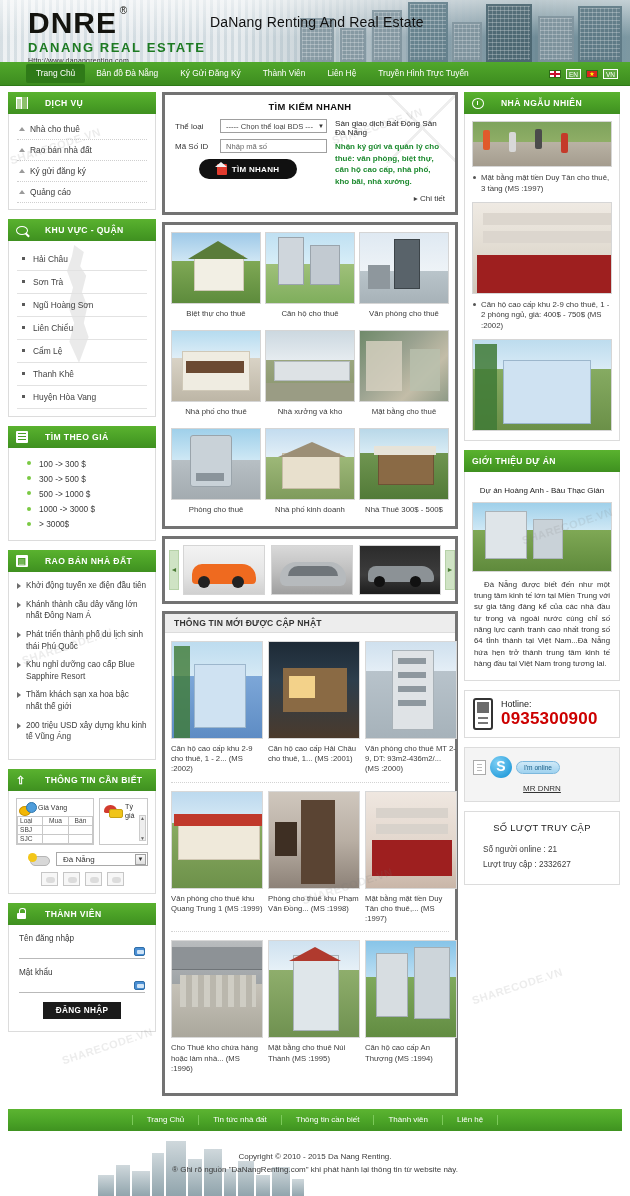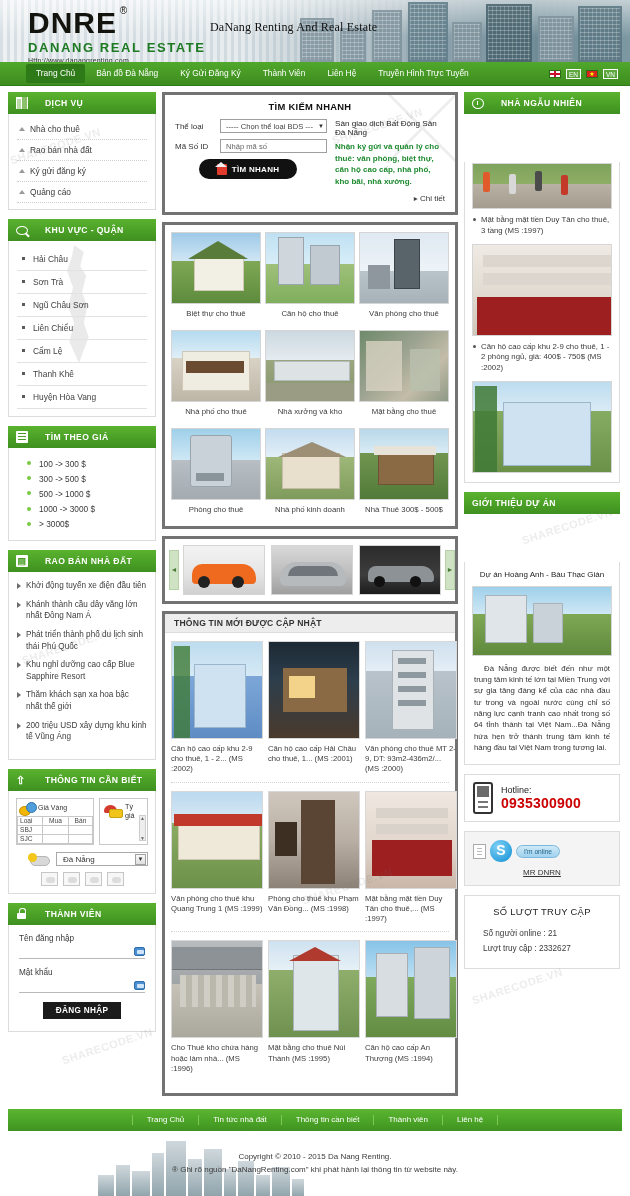--- a/index.html
+++ b/index.html
@@ -37,22 +37,22 @@
     font-size: 30px; font-weight: bold; letter-spacing: 1px;
     color: #14140f; line-height: 1; position: relative; display:inline-block;
   }
   .logo-reg { position:absolute; top:-2px; right:-11px; font-size:10px; font-weight:normal; }
   .logo-sub {
     font-size: 13px; font-weight: bold; letter-spacing: 1.6px;
     color:#1d7a22; margin-top:2px;
   }
   .logo-url { font-size:7px; color:#2f2f2f; margin-top:2px; letter-spacing:.2px; }
   .hdr-title {
-    position:absolute; left:210px; top:20px; z-index:4;
-    font-size:12px; color:#101010; letter-spacing:.2px;font-family:Liberation Serif, serif;
+    position:absolute; left:210px; top:14px; z-index:4;
+    font-size:14px; color:#101010; letter-spacing:.2px;
   }
 
   
   .nav {
     height: 24px; background: linear-gradient(to bottom,#51a82c 0%, #479a25 50%, #3d8c1f 100%);
     display:flex; align-items:center; padding-left:26px; position:relative;
     border-bottom:1px solid #2f7a18;
   }
   .nav a {
     color:#fff; font-size:8.4px; text-decoration:none; padding:4px 11px; line-height:1;
@@ -336,21 +336,21 @@
     background:repeating-linear-gradient(90deg,#cfcdc4 0 6px,#bab7ad 6px 12px); }
   .lc-8 { background:linear-gradient(to bottom,#cfe2f0 0%,#e6f0f7 30%,#8fae6c 30%,#6f9150 100%); }
   .lc-8::before{ content:""; position:absolute; left:24px; top:14px; width:44px; height:74px; background:#dfe6ea; border:1px solid #a8b2b8; }
   .lc-8::after{ content:""; position:absolute; left:20px; top:6px; border-left:26px solid transparent;
     border-right:26px solid transparent; border-bottom:14px solid #b03a2e; }
   .lc-9 { background:linear-gradient(to bottom,#87c4e8 0%,#bcdff3 38%,#7fa95c 38%,#628c42 100%); }
   .lc-9::before{ content:""; position:absolute; left:10px; top:12px; width:30px; height:62px; background:#d7dde1; border:1px solid #a4aeb4; }
   .lc-9::after{ content:""; position:absolute; left:48px; top:6px; width:34px; height:70px; background:#cdd5da; border:1px solid #a4aeb4; }
 
   
-  .r-body { padding:1px 7px 9px 7px;margin-top:48px; }
+  .r-body { padding:7px 7px 9px 7px; }
   .r-img { width:100%; border:1px solid #d6d6d6; position:relative; overflow:hidden; display:block; }
   .r-cap { font-size:7.8px; color:#3a3a3a; line-height:1.38; padding:6px 0 7px 9px; position:relative; }
   .r-cap::before{ content:""; position:absolute; left:1px; top:9px; width:3px; height:3px; border-radius:50%; background:#555; }
   .ri-street { height:46px; background:linear-gradient(to bottom,#7ea35c 0%,#8fae66 46%,#b9b2a4 46%,#a49c8e 100%); }
   .ri-street::before{ content:""; position:absolute; left:10px; top:8px; width:7px; height:20px; background:#e05a2b; border-radius:2px;
     box-shadow: 26px 2px 0 #d8d8d8, 52px -1px 0 #4b4b4b, 78px 3px 0 #c43a2a; }
   .ri-shop { height:92px; background:linear-gradient(to bottom,#efeae3 0%,#e2dcd2 50%,#cfc6ba 100%); }
   .ri-shop::before{ content:""; position:absolute; left:4px; top:52px; width:148px; height:38px; background:#9e1f1f; }
   .ri-shop::after{ content:""; position:absolute; left:10px; top:10px; width:130px; height:12px; background:#dcd6ce;
     box-shadow:0 18px 0 #dcd6ce; }
@@ -363,21 +363,21 @@
   .proj-title { font-size:8px; font-weight:normal; color:#222; text-align:center; padding:7px 2px 7px 2px; }
   .proj-text { font-size:7.8px; color:#333; line-height:1.45; text-align:justify; padding:7px 2px 2px 2px; text-indent:10px; }
 
   .hotline-box { border:1px solid #dcdcdc; background:#fff; margin-bottom:9px; padding:7px 8px;
                  display:flex; align-items:center; gap:8px; }
   .phone-ico { width:20px; height:32px; border:2px solid #333; border-radius:3px; background:#fff; position:relative; flex:0 0 20px; }
   .phone-ico::before{ content:""; position:absolute; left:2px; top:2px; right:2px; height:11px; background:#6b6b6b; }
   .phone-ico::after{ content:""; position:absolute; left:3px; top:17px; right:3px; bottom:2px;
     background: repeating-linear-gradient(to bottom,#777 0 2px,transparent 2px 5px); }
   .hl-lbl { font-size:9px; color:#222; }
-  .hl-num { font-size:14px; font-weight:bold; color:#cc0000; letter-spacing:.2px; }
+  .hl-num { font-size:17px; font-weight:bold; color:#cc0000; letter-spacing:.2px; }
 
   .skype-box { border:1px solid #dcdcdc; background:#f4f4f4; margin-bottom:9px; padding:8px; text-align:center; }
   .skype-row { display:flex; align-items:center; gap:4px; }
   .skype-sq { width:13px; height:15px; border:1px solid #aaa; background:#fff; position:relative; flex:0 0 13px; }
   .skype-sq::after{ content:""; position:absolute; inset:3px; background:repeating-linear-gradient(to bottom,#bbb 0 1px,#fff 1px 3px); }
   .skype-s { width:22px; height:22px; border-radius:50%; background:radial-gradient(circle at 35% 30%,#7fd0f5,#0e8fd4);
              color:#fff; font-size:14px; font-weight:bold; line-height:21px; text-align:center; flex:0 0 22px; }
   .skype-pill { background:linear-gradient(to bottom,#cfe9f7,#9fd2ef); border:1px solid #7cb8dd; border-radius:8px;
                 font-size:6.6px; color:#1a5f86; padding:2px 7px; }
   .skype-name { font-size:8px; color:#333; margin-top:6px; text-decoration:underline; }
@@ -469,21 +469,21 @@
         <div class="ph">
           <span class="ph-ico ico-search"></span>
           <span>KHU VỰC - QUẬN</span>
         </div>
         <div class="panel">
           <div class="area-box">
             <div class="area-map"></div>
             <ul class="area-list">
               <li>Hải Châu</li>
               <li>Sơn Trà</li>
-              <li>Ngũ Châu Sơn</li>
+              <li>Ngũ Hoàng Sơn</li>
               <li>Liên Chiểu</li>
               <li>Cẩm Lệ</li>
               <li>Thanh Khê</li>
               <li>Huyện Hòa Vang</li>
             </ul>
           </div>
         </div>
       </div>
 
       <div class="panel-plain">

